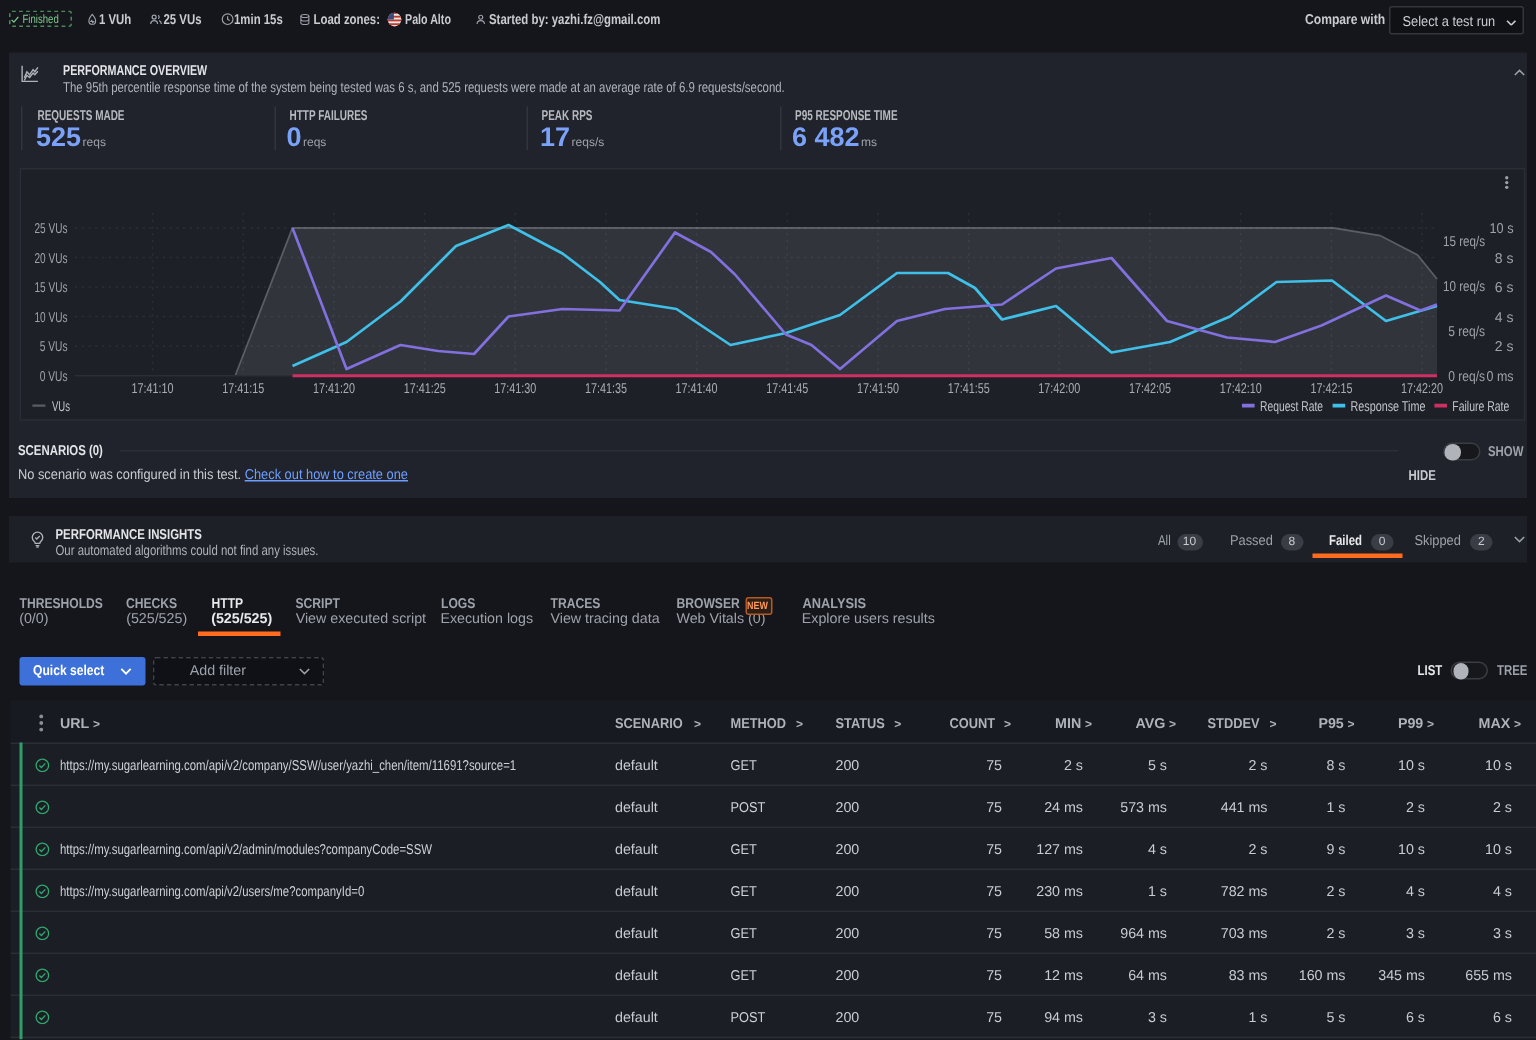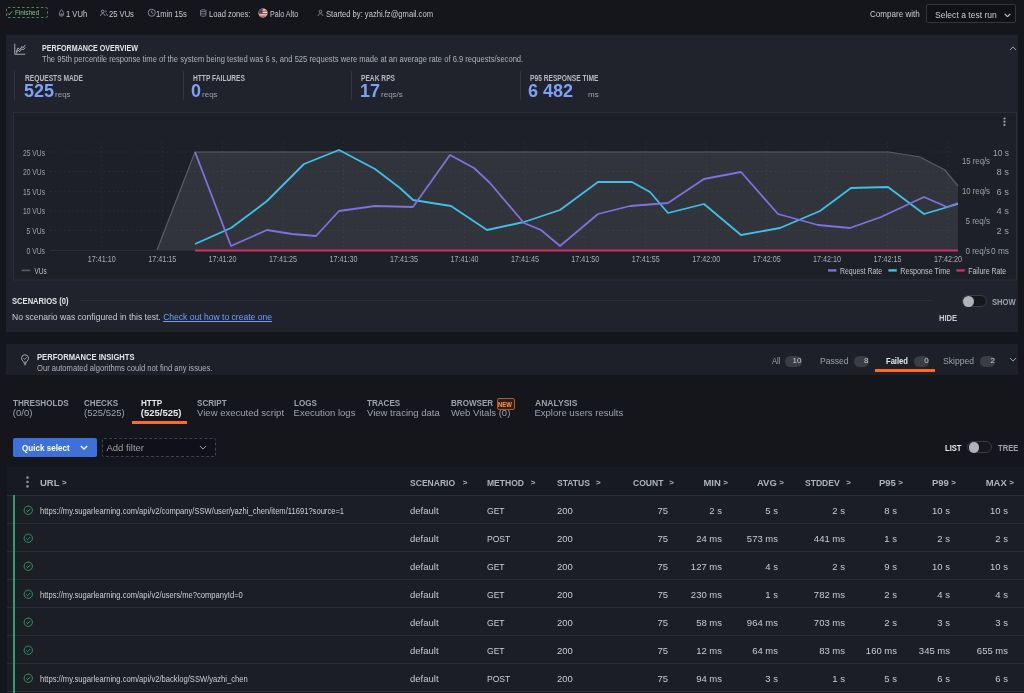--- a/index.html
+++ b/index.html
@@ -12,56 +12,56 @@
   .sq75{display:inline-block;transform:scaleX(.75);transform-origin:0 50%;white-space:nowrap;}
   .sq80{display:inline-block;transform:scaleX(.80);transform-origin:0 50%;white-space:nowrap;}
   .sq85{display:inline-block;transform:scaleX(.85);transform-origin:0 50%;white-space:nowrap;}
   .sq90{display:inline-block;transform:scaleX(.90);transform-origin:0 50%;white-space:nowrap;}
 
   
   #topbar { position:absolute; left:0; top:0; width:1024px; height:33px; background:#15161b; }
   .badge-finished { position:absolute; left:5.5px; top:7px; width:42px; height:11px;
     color:#7ccb8d; font-size:8px;
     display:flex; align-items:center; justify-content:center; gap:2px; }
-  .tb-item { position:absolute; top:8px; font-size:9.5px; font-weight:normal; color:#c9cbd1; }
+  .tb-item { position:absolute; top:8px; font-size:9.5px; font-weight:bold; color:#c9cbd1; }
   .tb-ic { position:absolute; top:7px; }
 
   
   #panel1 { position:absolute; left:6px; top:35px; width:1012px; height:297px; background:#20232b; }
   .p1-title { position:absolute; left:36px; top:7px; font-size:9.5px; font-weight:bold; color:#e3e5e8; }
   .p1-sub { position:absolute; left:36px; top:18px; font-size:9.5px; color:#aeb3ba; }
   .stat-label { position:absolute; top:37px; font-size:9.5px; font-weight:bold; color:#b6bac1; }
   .stat-num { position:absolute; top:46px; font-size:18px; font-weight:bold; color:#7ba2f9; }
   .stat-unit { font-size:8px; font-weight:normal; color:#9da2ab; }
   .stat-div { position:absolute; top:36px; width:1px; height:29px; background:#32353c; }
 
   
   .sec-title { font-size:9.5px; font-weight:bold; color:#e3e5e8; }
   .link { color:#6e9fff; text-decoration:underline; }
   .toggle { position:absolute; width:25px; height:12.5px; background:#17181c; border:1px solid #3a3d44; border-radius:7px; }
   .toggle .knob { position:absolute; left:0.5px; top:0.2px; width:10.8px; height:10.8px; border-radius:50%; background:#b0b3ba; }
 
   
   #insights { position:absolute; left:6px; top:344px; width:1012px; height:30.5px; background:#1d2026; }
   .pill { position:absolute; background:#3a3d45; color:#c9cbd1; border-radius:6px;
-    font-size:8px; height:10.5px; line-height:10.5px; text-align:right; top:12.3px; }
+    font-size:8px; height:10.5px; line-height:10.5px; text-align:center; top:12.3px; }
   .itab { position:absolute; top:11.3px; font-size:9.5px; color:#9da2ab; }
 
   
   .tabc { position:absolute; top:396.5px; font-size:9.5px; font-weight:bold; color:#9da2ab; }
   .tabs2 { position:absolute; top:407px; font-size:9.5px; color:#9da2ab; }
   .on { color:#e8e9eb; }
 
   
   #qselect { position:absolute; left:13px; top:437.5px; width:84px; height:19px; background:#3d71d9;
     border-radius:2px; color:#fff; font-size:9.5px; font-weight:bold;
     display:flex; align-items:center; justify-content:center; }
   #addfilter { position:absolute; left:101.5px; top:437.5px; width:114px; height:19px; background:#0f1116;
     border:1px dashed #3f434b; border-radius:2px; color:#9da2ab; font-size:9.5px;
-    display:flex; align-items:center; padding:0 4px; }
+    display:flex; align-items:center; padding:0 24px; }
 
   
   #tablewrap { position:absolute; left:7px; top:467px; width:1017px; height:226px; }
   .trow { position:absolute; left:0; width:1017px; height:28px; border-top:1px solid #2b2e34; background:#1b1e24; }
   .thead { background:#171a20; border-top:none; } .thead .cell { padding-top:2px; }
   .cell { position:absolute; top:0; height:28px; display:flex; align-items:center; font-size:9.5px; color:#c9cbd1; }
   .cell.r { justify-content:flex-end; }
   .hcell { font-size:9.5px; font-weight:bold; color:#aeb3ba; }
   .arrow { color:#aeb3ba; font-size:8px; margin-left:2.5px; font-weight:bold; }
   .greenbar { position:absolute; left:12.8px; top:495px; width:1.8px; height:198px; background:#2f9e68; }
@@ -149,21 +149,21 @@
   <div class="stat-label" style="left:18.5px"><span class="sq70">REQUESTS MADE</span></div>
   <div class="stat-num" style="left:18px">525<span class="stat-unit" style="margin-left:1px">reqs</span></div>
   <div class="stat-div" style="left:176.7px"></div>
   <div class="stat-label" style="left:186.9px"><span class="sq70">HTTP FAILURES</span></div>
   <div class="stat-num" style="left:185px">0<span class="stat-unit" style="margin-left:1px">reqs</span></div>
   <div class="stat-div" style="left:345.1px"></div>
   <div class="stat-label" style="left:355.3px"><span class="sq70">PEAK RPS</span></div>
   <div class="stat-num" style="left:354px">17<span class="stat-unit" style="margin-left:1px">reqs/s</span></div>
   <div class="stat-div" style="left:513.5px"></div>
   <div class="stat-label" style="left:523.7px"><span class="sq70">P95 RESPONSE TIME</span></div>
-  <div class="stat-num" style="left:522px">6 482<span class="stat-unit" style="margin-left:15px">ms</span></div>
+  <div class="stat-num" style="left:522px">6 482<span class="stat-unit" style="margin-left:1px">ms</span></div>
 </div>
 
 <svg id="chartsvg" class="abs" style="left:13px;top:112px" width="1004" height="169" viewBox="13 112 1004 169">
   <rect x="13.5" y="112.5" width="1003" height="167.5" fill="#1d2027" stroke="#2b2e35"></rect>
 
   <path d="M157 250 L195 152 L889 152 L920 157 L945 170 L958 186 L958 250 Z" fill="#31343b"></path>
   <path d="M157 250 L195 152 L889 152 L920 157 L945 170 L958 186" fill="none" stroke="#5a5d63" stroke-width="1.2"></path>
 
   <g stroke="rgba(170,180,195,0.10)" stroke-width="1" stroke-dasharray="1.5 3">
     <line x1="50" y1="152" x2="958" y2="152"></line>
@@ -404,20 +404,23 @@
     <div class="cell r" style="left:871px;width:72px">2 s</div>
     <div class="cell r" style="left:926px;width:75px">2 s</div>
   </div>
   <div class="trow" style="top:84px">
     <div class="cell" style="left:16px">
         <svg width="10.5" height="10.5" viewBox="0 0 24 24" fill="none" stroke="#2ea86d" stroke-width="2">
           <circle cx="12" cy="12" r="9.5"></circle>
           <path d="M7.5 12.3 l3 3 L16.5 9"></path>
         </svg>
       </div>
+    <div class="cell" style="left:33px;font-size:9.5px;color:#cdd0d5">
+        <span class="sq80">https://my.sugarlearning.com/api/v2/admin/modules?companyCode=SSW</span>
+      </div>
     <div class="cell" style="left:403px">default</div>
     <div class="cell" style="left:480px;color:#cdd0d5">
         <span class="sq90">GET</span>
       </div>
     <div class="cell" style="left:550px">200</div>
     <div class="cell r" style="left:593px;width:68px">75</div>
     <div class="cell r" style="left:643px;width:72px">127 ms</div>
     <div class="cell r" style="left:699px;width:72px">4 s</div>
     <div class="cell r" style="left:766px;width:72px">2 s</div>
     <div class="cell r" style="left:818px;width:72px">9 s</div>
@@ -487,23 +490,20 @@
     <div class="cell r" style="left:871px;width:72px">345 ms</div>
     <div class="cell r" style="left:926px;width:75px">655 ms</div>
   </div>
   <div class="trow" style="top:196px">
     <div class="cell" style="left:16px">
         <svg width="10.5" height="10.5" viewBox="0 0 24 24" fill="none" stroke="#2ea86d" stroke-width="2">
           <circle cx="12" cy="12" r="9.5"></circle>
           <path d="M7.5 12.3 l3 3 L16.5 9"></path>
         </svg>
       </div>
-    <div class="cell" style="left:33px;font-size:9.5px;color:#cdd0d5">
-        <span class="sq80">https://my.sugarlearning.com/api/v2/backlog/SSW/yazhi_chen</span>
-      </div>
     <div class="cell" style="left:403px">default</div>
     <div class="cell" style="left:480px;color:#cdd0d5">
         <span class="sq90">POST</span>
       </div>
     <div class="cell" style="left:550px">200</div>
     <div class="cell r" style="left:593px;width:68px">75</div>
     <div class="cell r" style="left:643px;width:72px">94 ms</div>
     <div class="cell r" style="left:699px;width:72px">3 s</div>
     <div class="cell r" style="left:766px;width:72px">1 s</div>
     <div class="cell r" style="left:818px;width:72px">5 s</div>

